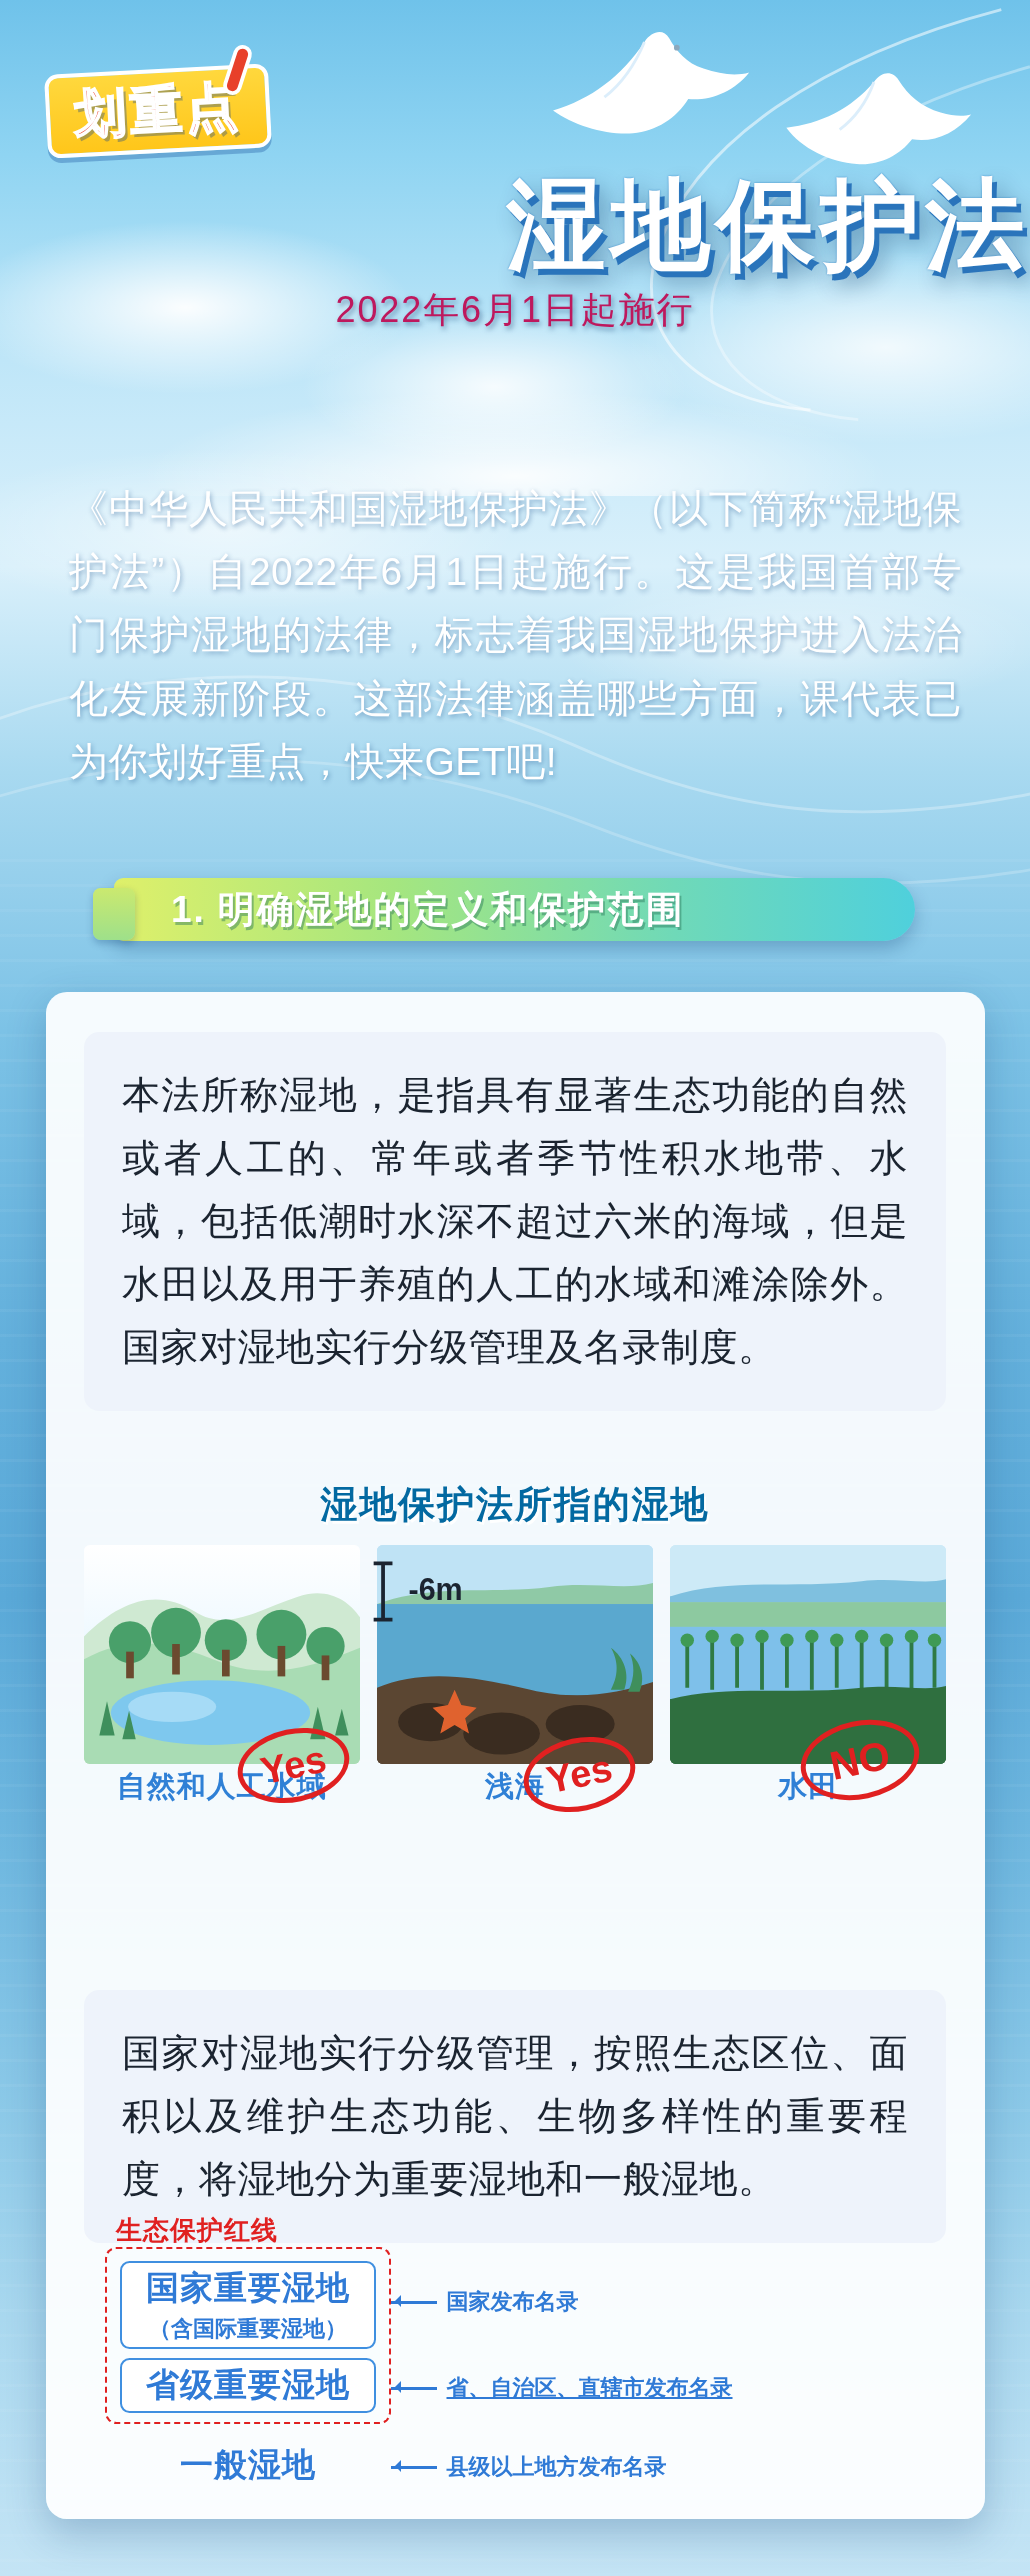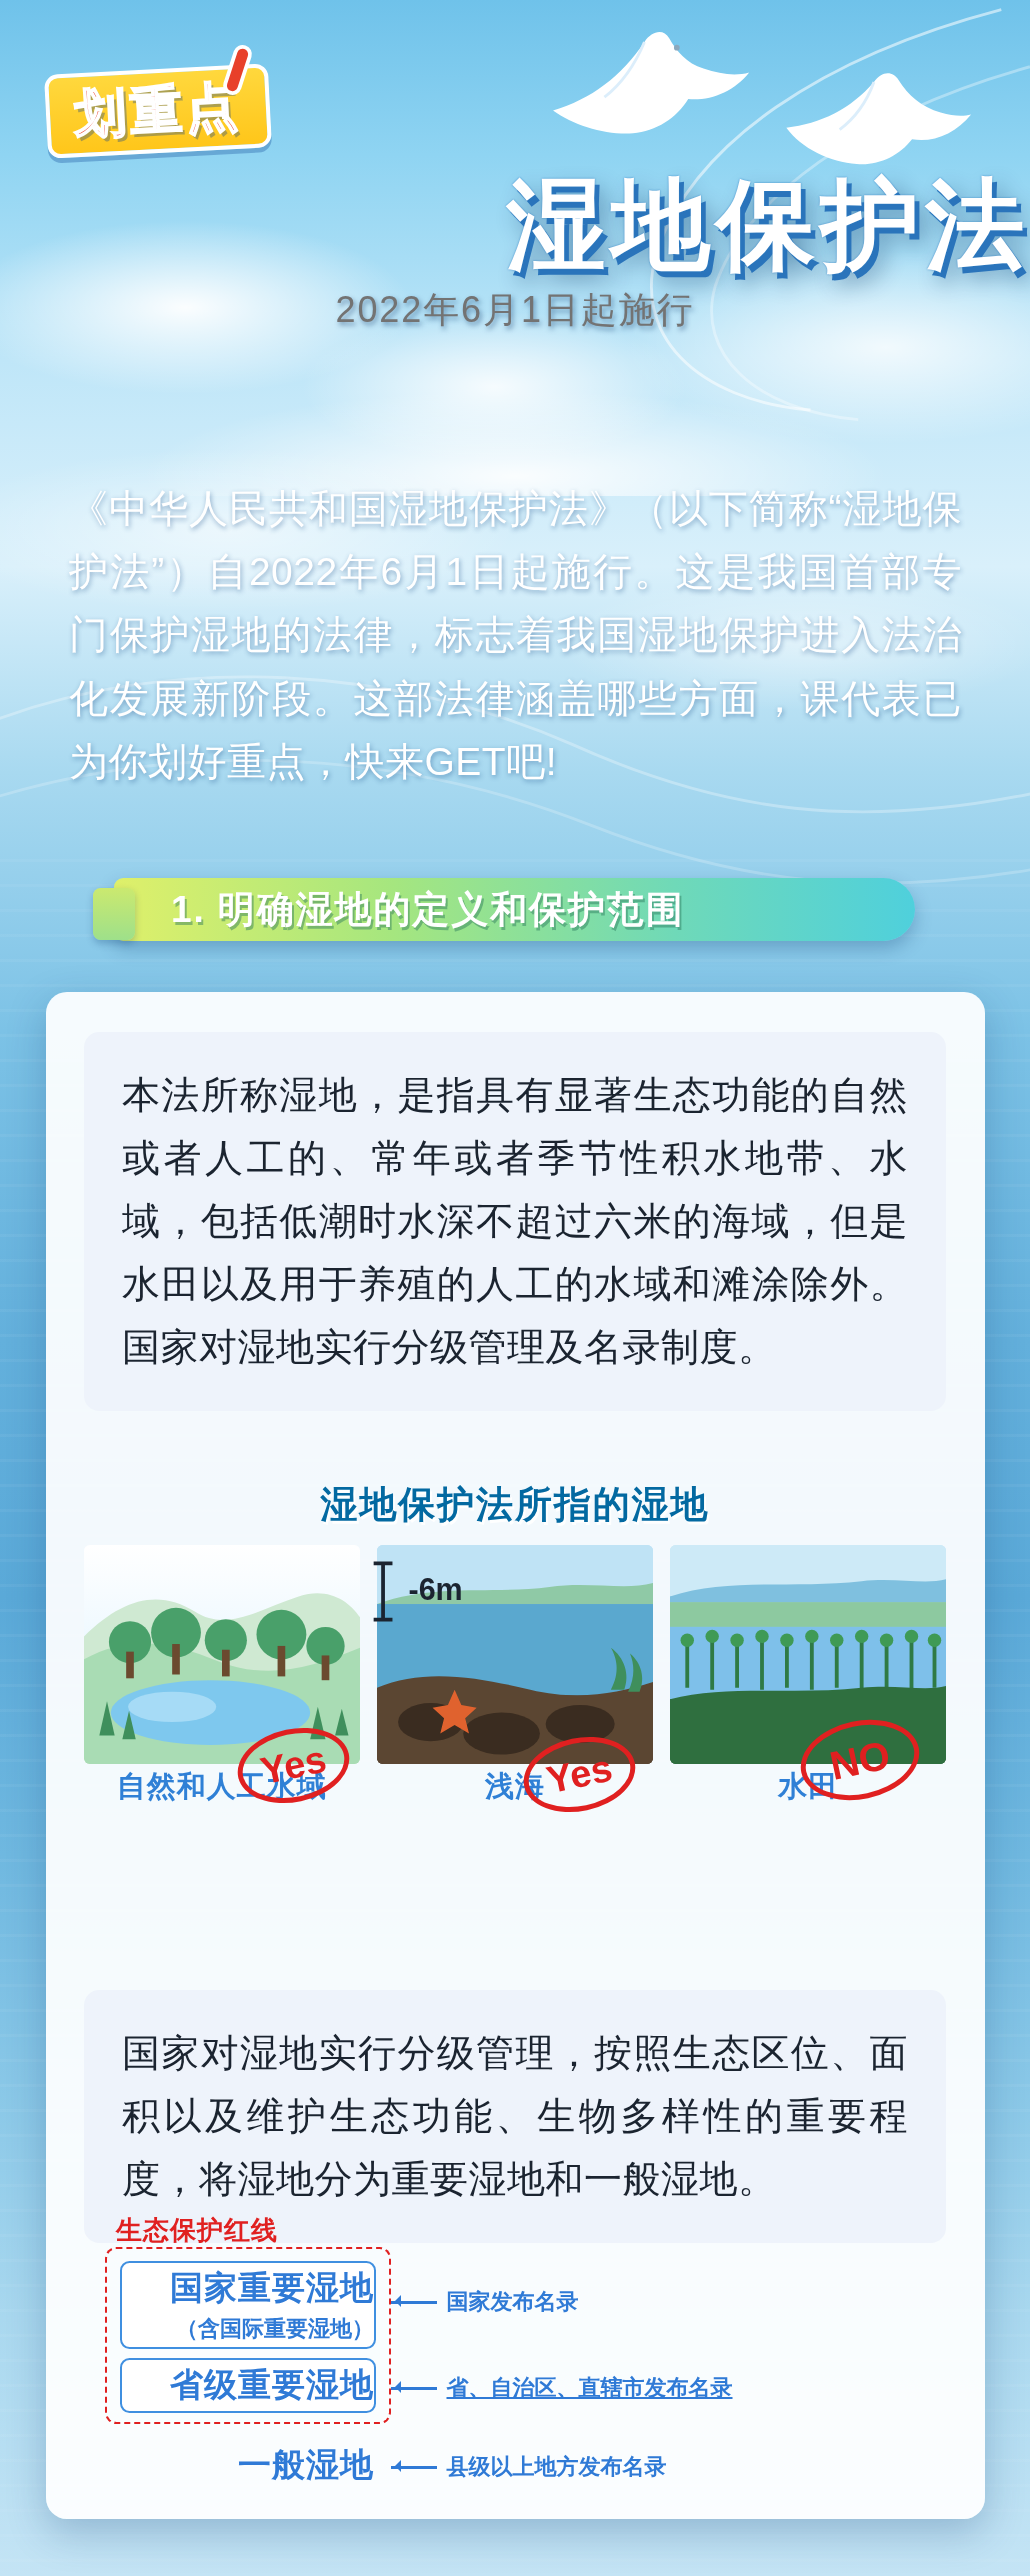--- a/index.html
+++ b/index.html
@@ -91,21 +91,21 @@
     color: #ffffff;
     text-shadow:
       0 0 1.9px #2f7fc4,
       4.8px 5.7px 0 #2a74bb,
       9.5px 11.4px 21px rgba(14,52,96,.45);
   }
   .sub-title {
     position: absolute; left: 0; right: 0; top: 286px;
     text-align: center;
     font-size: 36px; letter-spacing: 1.9px; font-weight: 400;
-    color: #737373;
+    color: #be185d;
     text-shadow: 1.9px 2.9px 5.7px rgba(17,60,110,.5);
   }
 
   .bird { position: absolute; }
   .bird-1 { left: 534px; top: 19px; }
   .bird-2 { left: 773px; top: 57px; }
 
   
   .intro {
     position: absolute; left: 69px; top: 477px; width: 893px;
@@ -213,21 +213,21 @@
   }
   .dashed-box {
     position: absolute; left: 21px; top: 34px;
     width: 286px; height: 177px;
     border: 2.9px dashed #e02020; border-radius: 11.4px;
   }
   .tier {
     position: absolute;
     border: 2.9px solid #3f8fe0; border-radius: 9.5px;
     background: #ffffff;
-    display: flex; flex-direction: column; align-items: flex-end; justify-content: center;
+    display: flex; flex-direction: column; align-items: center; justify-content: center;
     color: #2f7ad6; font-weight: 700;
   }
   .tier-1 { left: 36px; top: 48px; width: 256px; height: 88px; }
   .tier-2 { left: 36px; top: 145px; width: 256px; height: 55px; }
   .tier-3 { left: 36px; top: 225px; width: 256px; height: 55px; border-color: transparent; background: transparent; }
   .tier-main { font-size: 33px; letter-spacing: 1px; }
   .tier-sub { font-size: 22px; margin-top: 3.8px; letter-spacing: 0; }
 
   .arrow-note {
     position: absolute;

